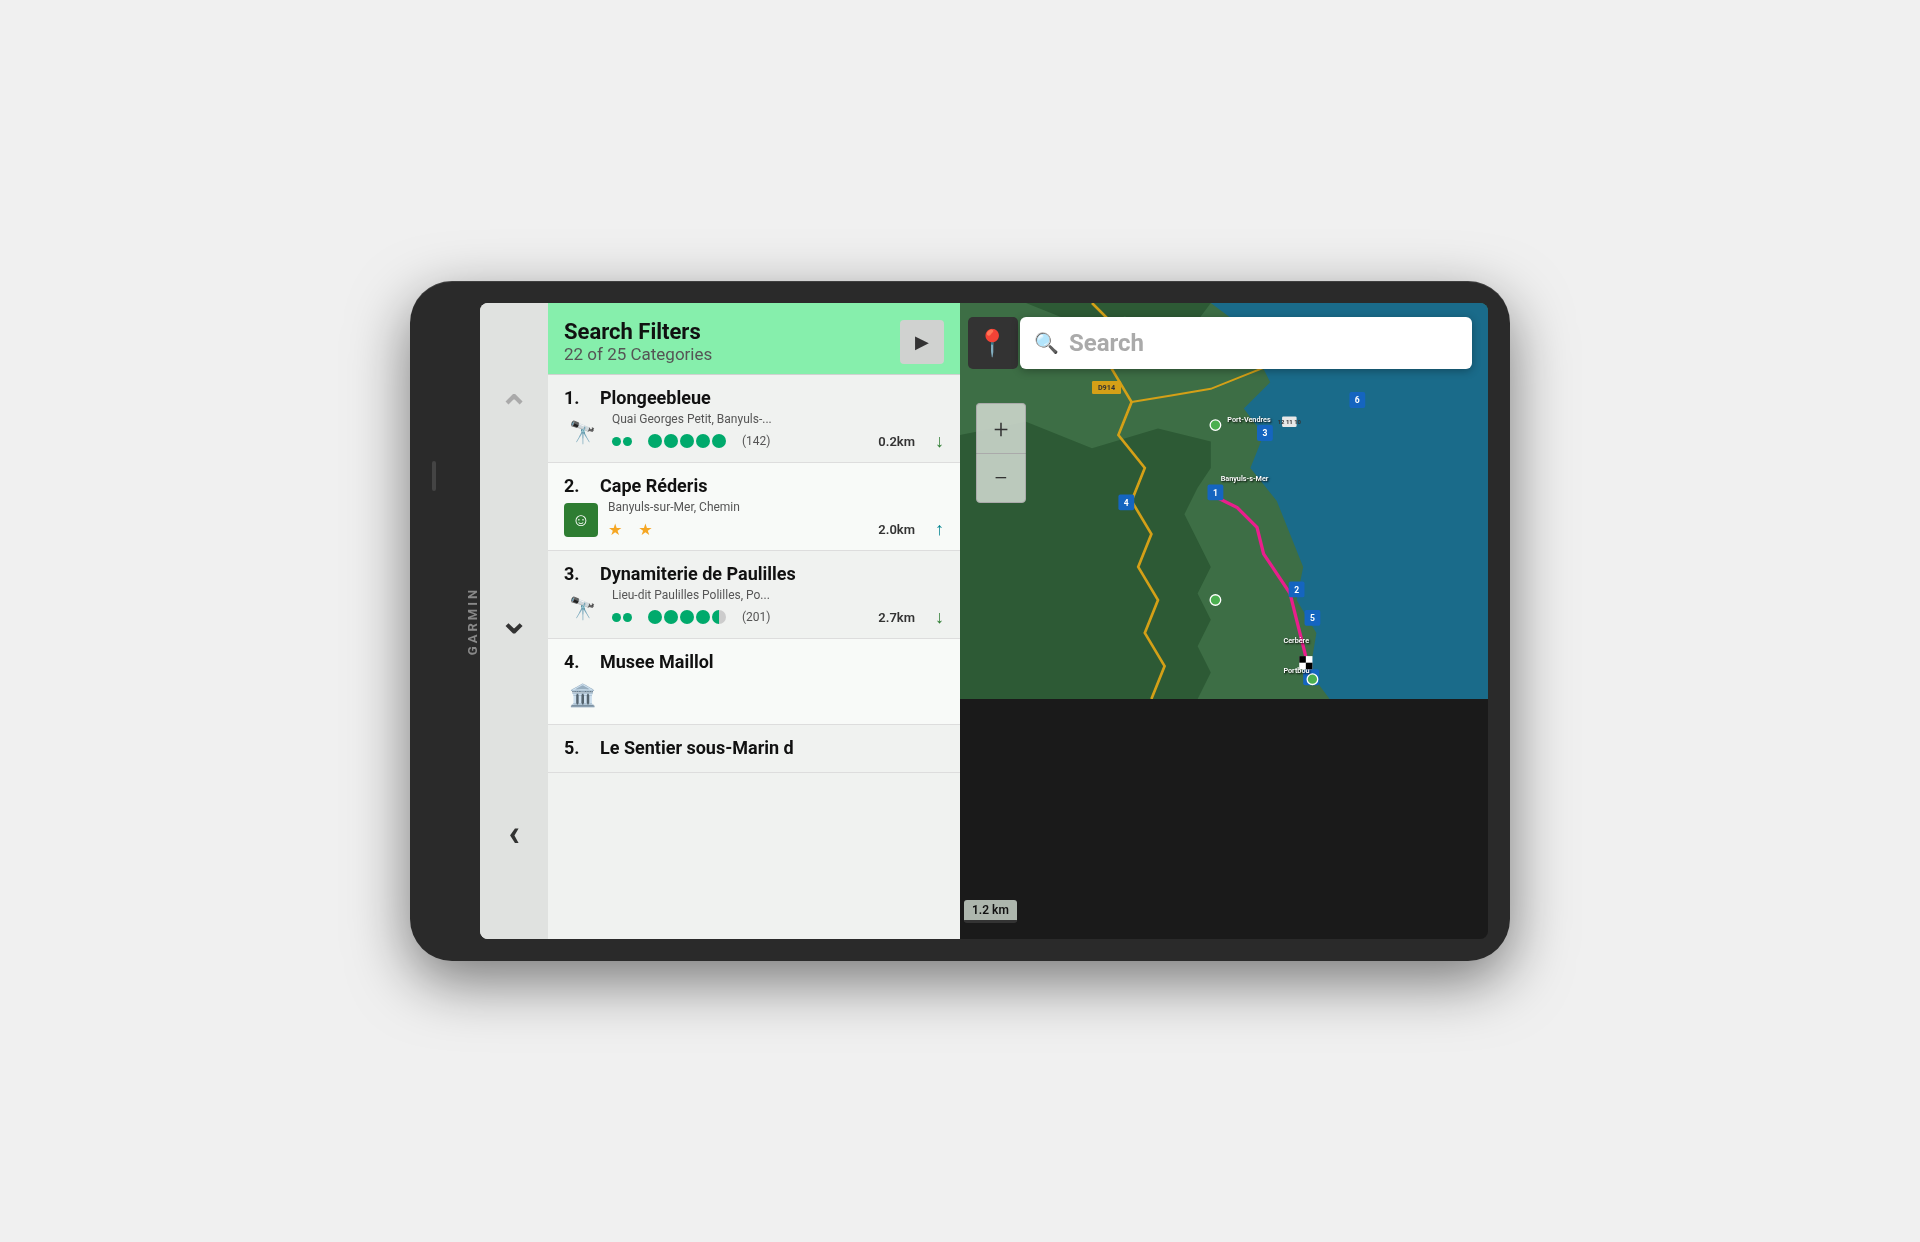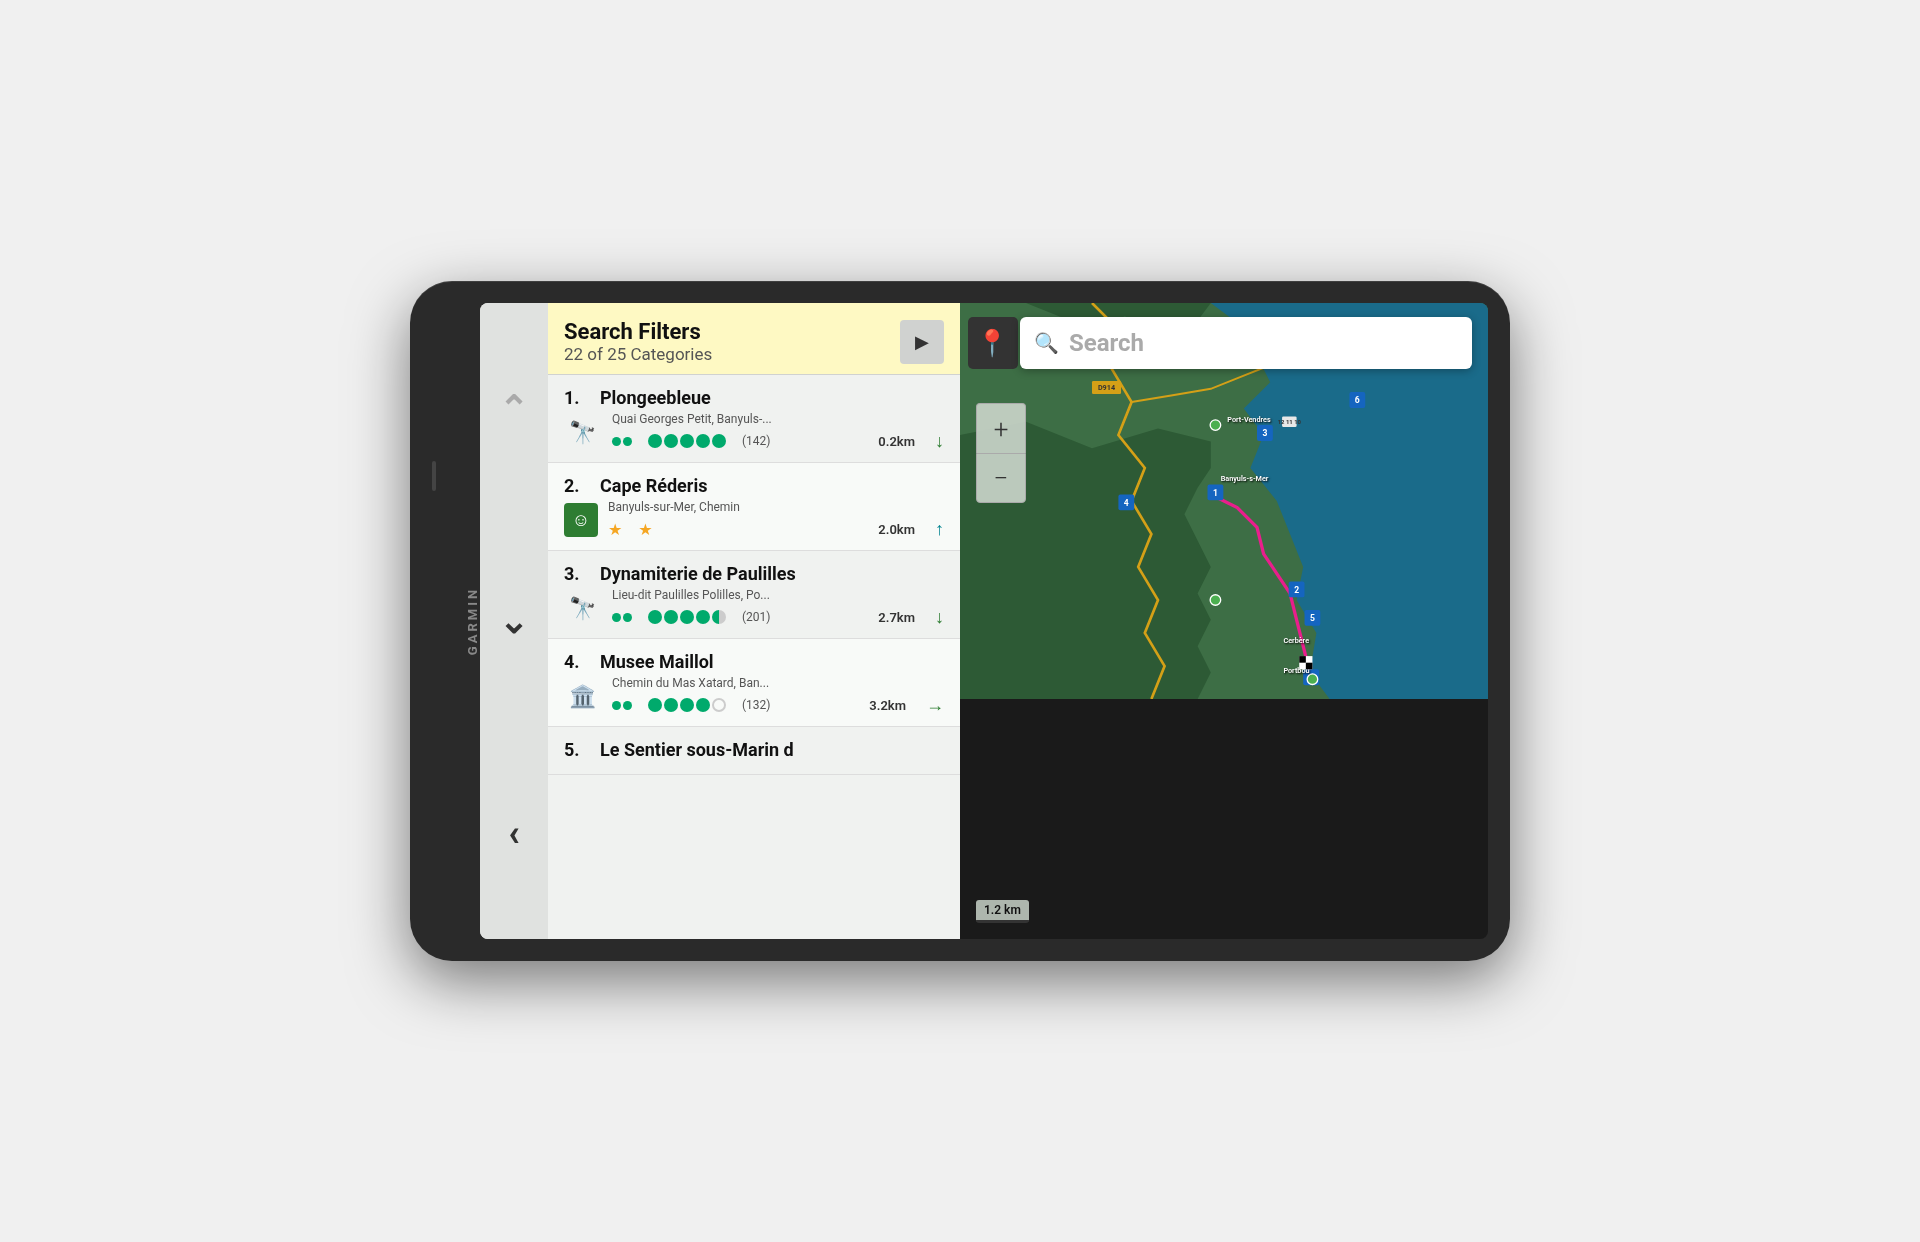--- a/index.html
+++ b/index.html
@@ -100,21 +100,21 @@
     .content-area {
       margin-left: 68px;
       flex: 1;
       display: flex;
       flex-direction: column;
       overflow: hidden;
     }
 
     
     .header {
-      background: #fef9c3;
+      background: #86efac;
       padding: 16px 16px 10px 16px;
       display: flex;
       align-items: center;
       justify-content: space-between;
       border-bottom: 1px solid #d0d2d0;
     }
 
     .header-text { flex: 1; }
     .header-title {
       font-size: 22px;
@@ -320,21 +320,21 @@
       user-select: none;
     }
 
     .map-btn:first-child { border-radius: 4px 4px 0 0; border-bottom: none; }
     .map-btn:last-child { border-radius: 0 0 4px 4px; }
 
     
     .map-scale {
       position: absolute;
       bottom: 16px;
-      left: 16px;
+      left: 4px;
       background: rgba(200,210,200,0.85);
       padding: 3px 8px;
       border-radius: 3px;
       font-size: 12px;
       font-weight: 600;
       color: #111;
       z-index: 20;
       border-bottom: 3px solid #333;
     }
 
@@ -510,36 +510,20 @@
             </div>
           </div>
 
           <div class="result-item">
             <div class="result-header">
               <span class="result-number">4.</span>
               <span class="result-name">Musee Maillol</span>
             </div>
             <div class="result-details">
               <div class="result-icon museum-icon">🏛️</div>
-              <div class="result-sub">
-                <div class="result-address">Chemin du Mas Xatard, Ban...</div>
-                <div class="rating-row">
-                  <div class="ta-owl"></div>
-                  <div class="stars-container">
-                    <span class="circle-filled"></span>
-                    <span class="circle-filled"></span>
-                    <span class="circle-filled"></span>
-                    <span class="circle-filled"></span>
-                    <span class="circle-empty"></span>
-                  </div>
-                  <span class="rating-count">(132)</span>
-                  <span class="distance">3.2km</span>
-                  <span class="direction-arrow arrow-green">→</span>
-                </div>
-              </div>
             </div>
           </div>
 
           <div class="result-item">
             <div class="result-header">
               <span class="result-number">5.</span>
               <span class="result-name">Le Sentier sous-Marin d</span>
             </div>
           </div>
 

